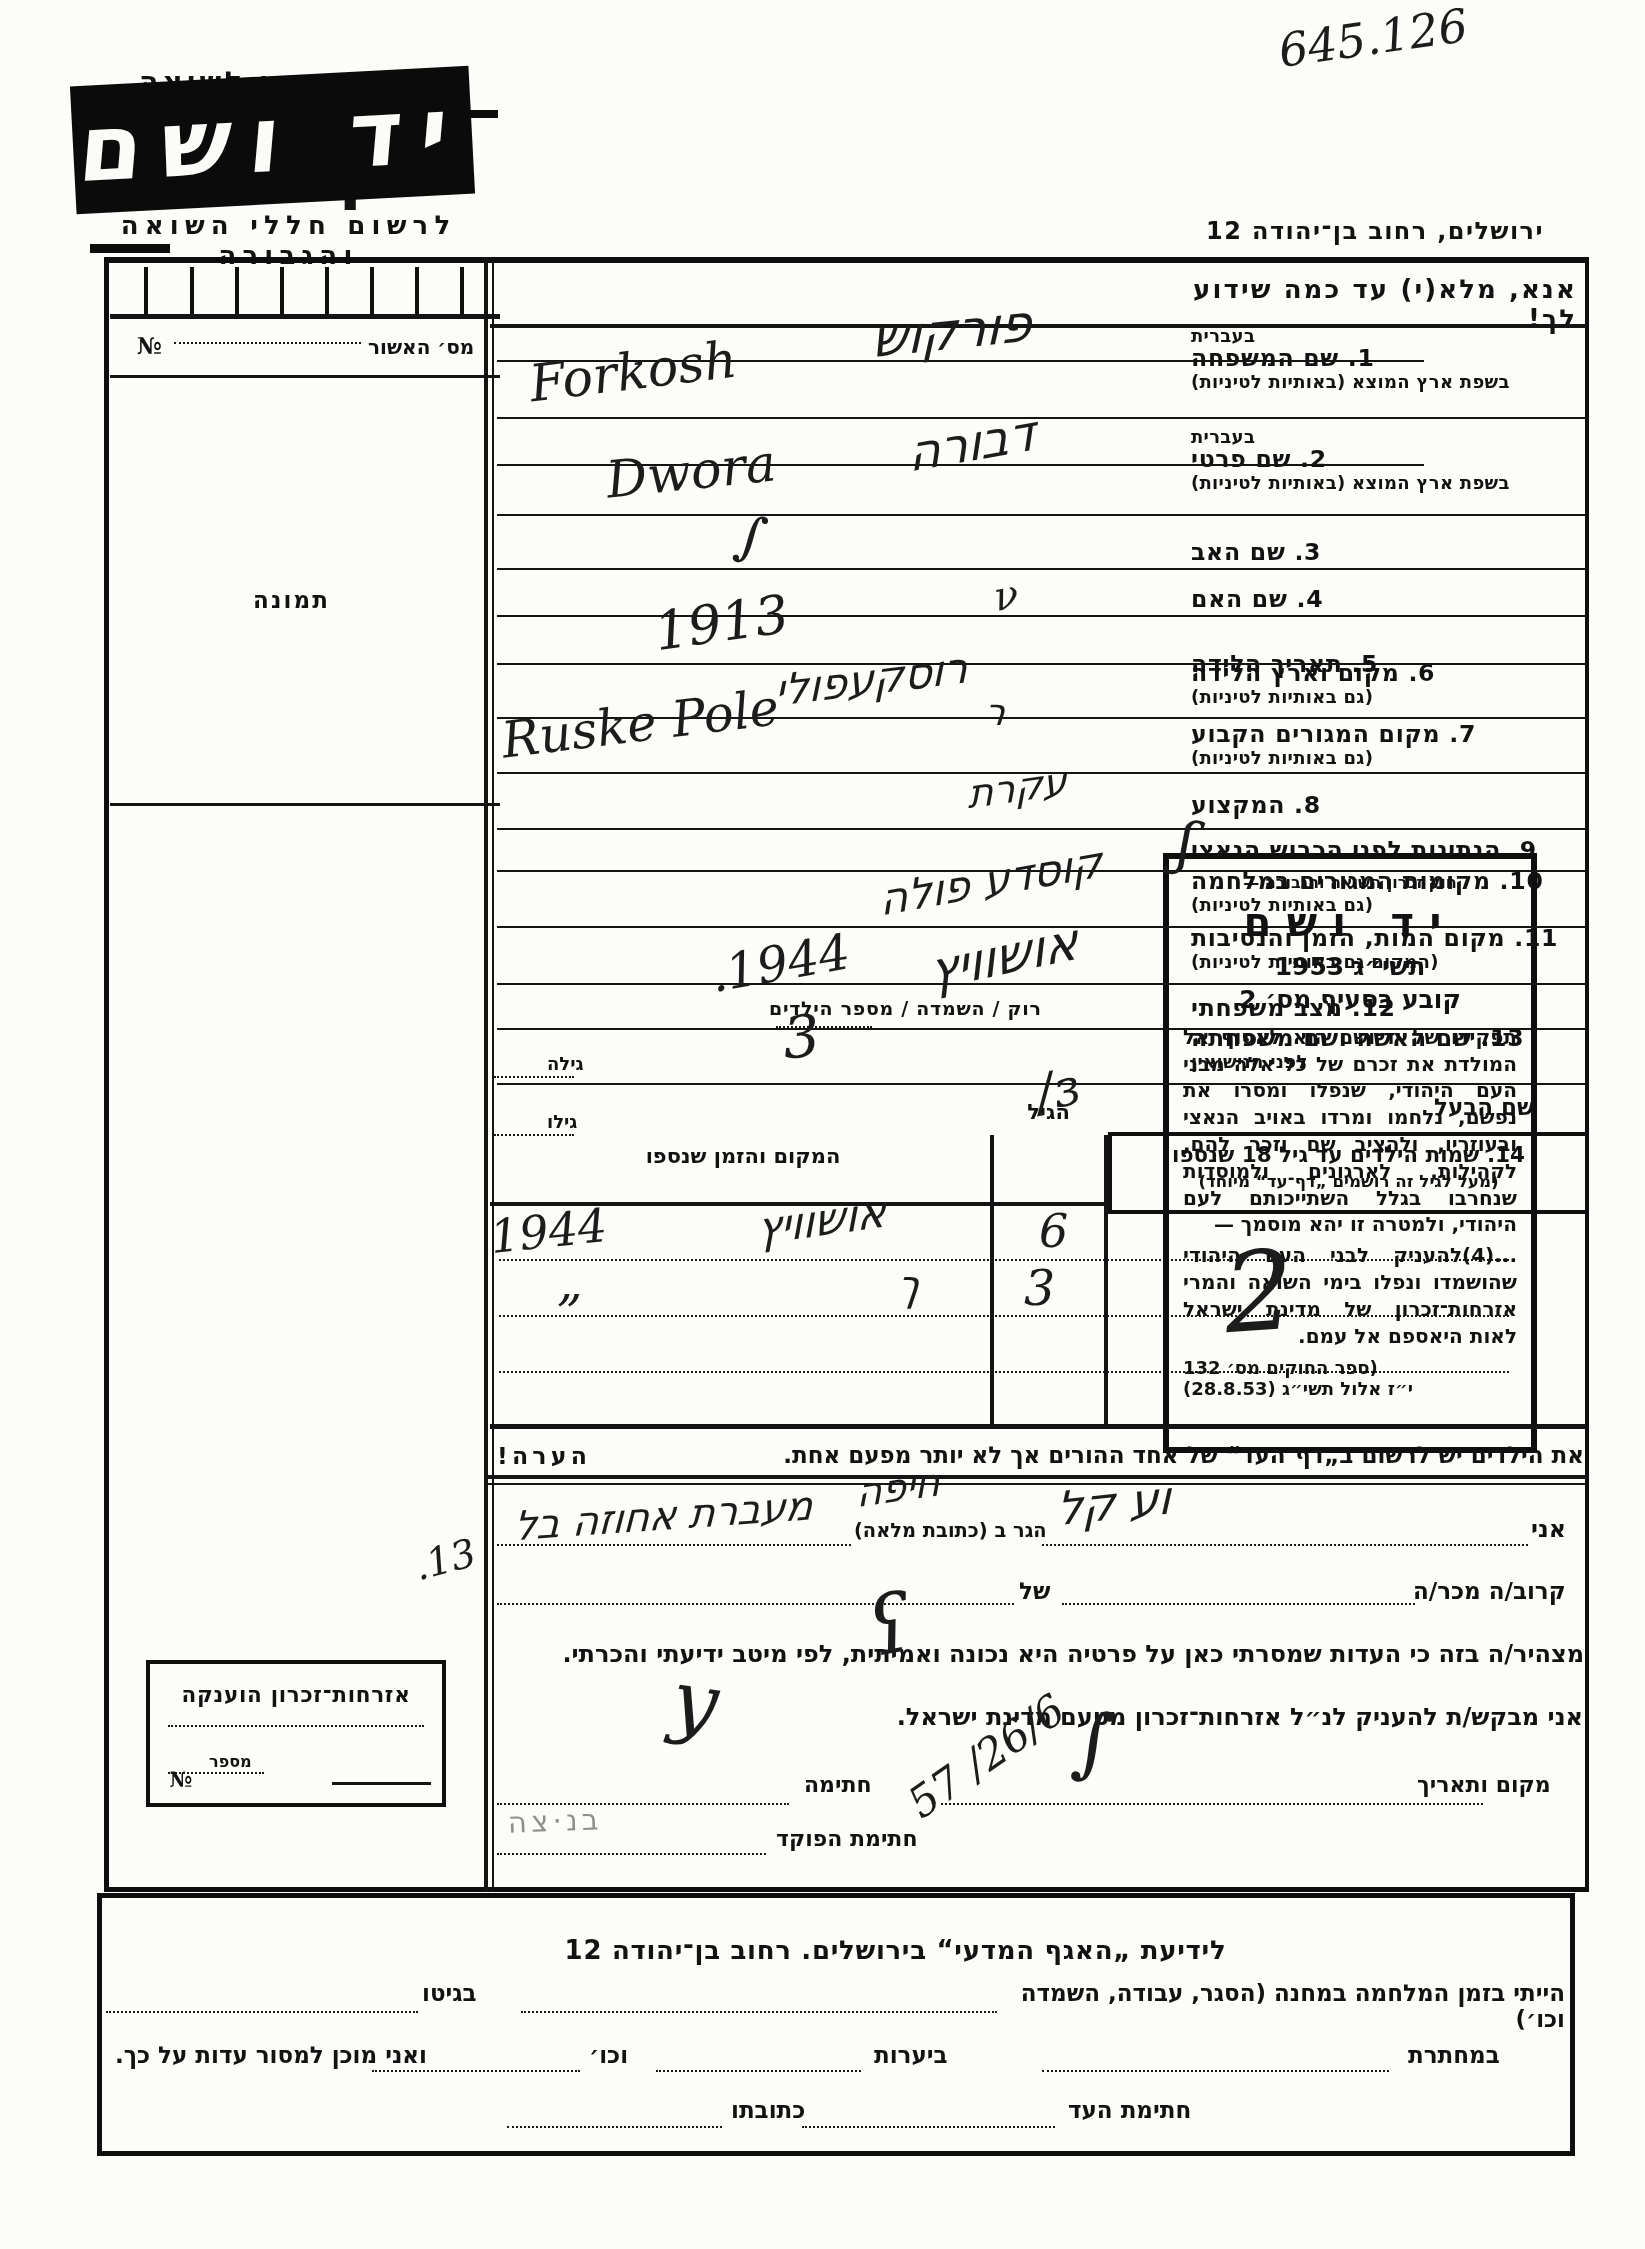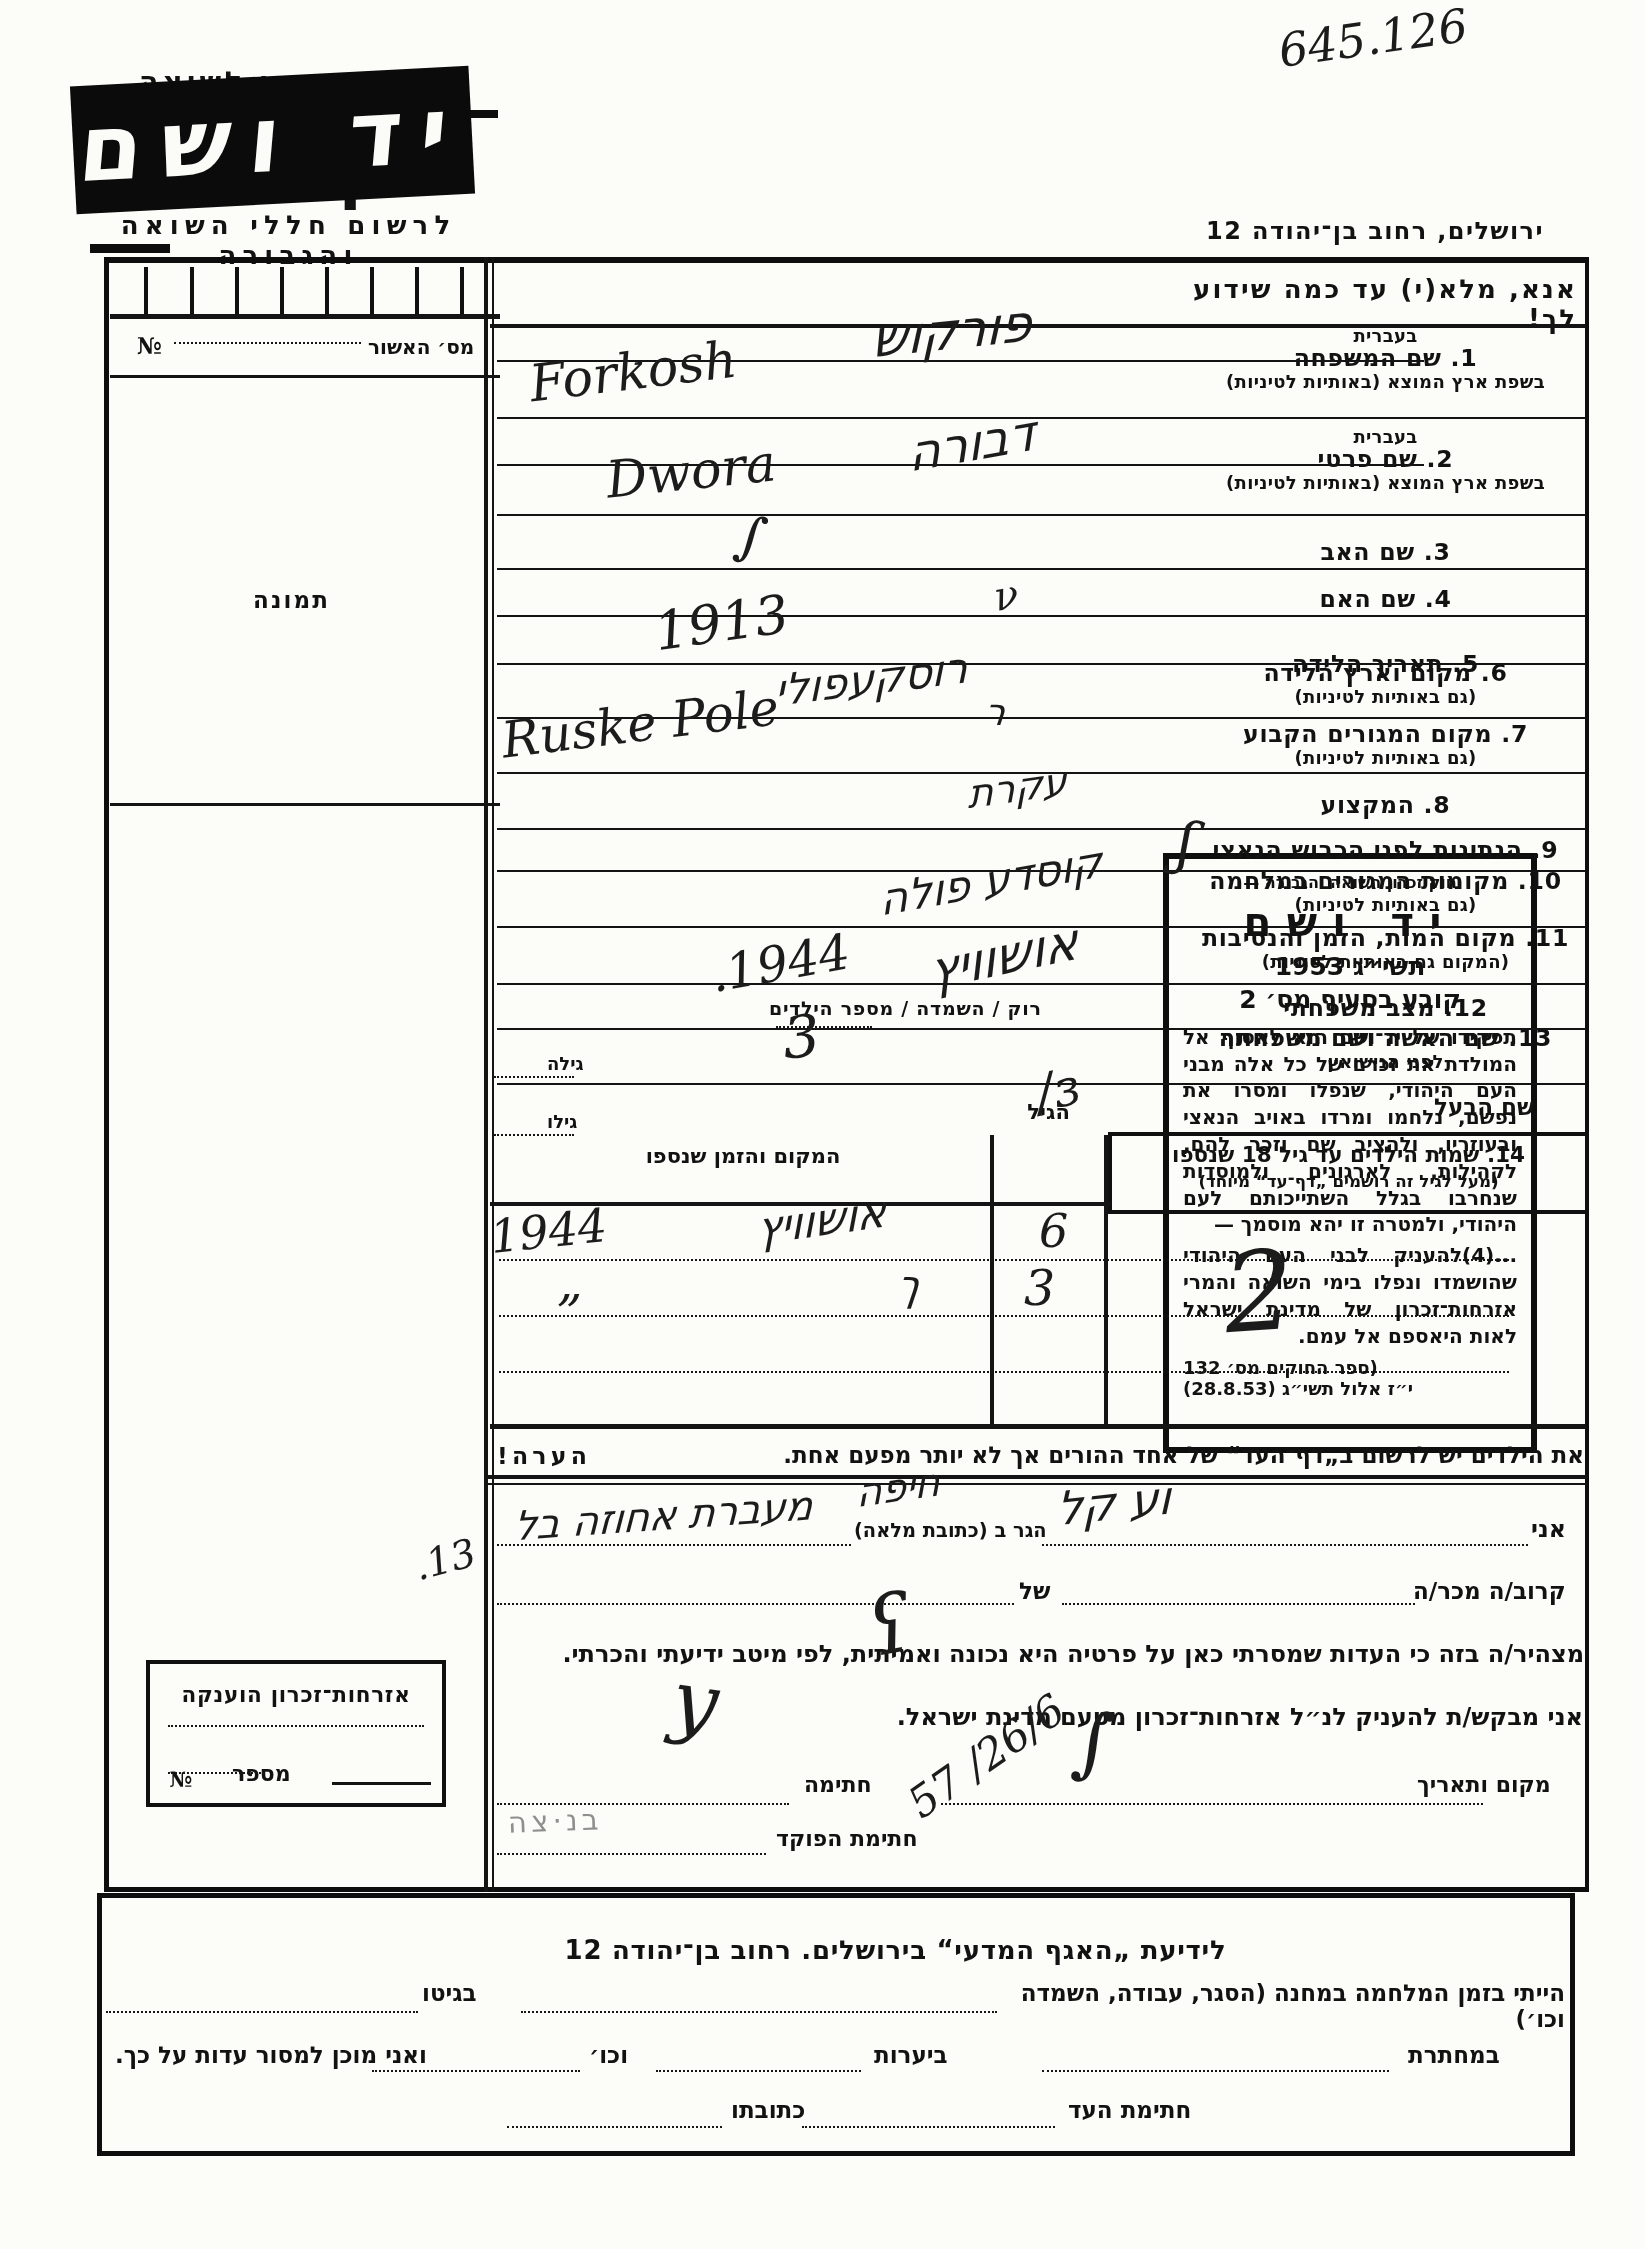--- a/index.html
+++ b/index.html
@@ -7,21 +7,21 @@
         font-family:"DejaVu Sans",sans-serif;direction:rtl;overflow:hidden;}
   .abs{position:absolute;}
   .b{font-weight:bold;}
   .ctr{text-align:center;}
   .rt{text-align:right;}
   .bar{background:#0d0d0d;}
   .rule{position:absolute;background:#141414;}
   .dot{position:absolute;border-bottom:2.8px dotted #161616;}
   .lbl-main{font-weight:bold;font-size:23.6px;letter-spacing:0.7px;line-height:1.1;}
   .lbl-sub{font-weight:bold;font-size:18px;letter-spacing:0.3px;line-height:1.1;}
-  .field{position:absolute;right:66px;width:389px;text-align:center;}
+  .field{position:absolute;right:66px;width:389px;text-align:left;}
   .hw{position:absolute;color:#1c1c1c;white-space:nowrap;line-height:1;}
   .hw.lat{font-family:"DejaVu Serif",serif;font-style:italic;}
   .hw.heb{font-family:"DejaVu Sans",sans-serif;transform-origin:right top;font-style:italic;}
   .hw.mark{font-family:"DejaVu Serif",serif;font-style:italic;}
   .hw.stamp{color:#6b6b6b;opacity:.75;letter-spacing:4.2px;}
   .tick{position:absolute;width:3.5px;background:#101010;}
   #logo{position:absolute;left:73px;top:76px;width:399px;height:128px;background:#0b0b0b;
         transform:rotate(-3deg);display:flex;align-items:center;justify-content:center;}
   #logo span{color:#fbfbf8;font-weight:bold;font-size:92px;letter-spacing:18px;transform:skewX(-8deg);line-height:1;}
   #sidebar{position:absolute;left:1163px;top:853px;width:374px;height:600px;border:6.2px solid #0e0e0e;
@@ -164,21 +164,21 @@
   <div class="abs b" style="left:1413px;top:1578px;font-size:23px;">קרוב/ה מכר/ה</div>
   <div class="abs b" style="left:1019px;top:1578px;font-size:23px;">של</div>
   <div class="abs rt b" style="left:497px;top:1640px;width:1087px;font-size:24px;">מצהיר/ה בזה כי העדות שמסרתי כאן על פרטיה היא נכונה ואמיתית, לפי מיטב ידיעתי והכרתי.</div>
   <div class="abs rt b" style="left:750px;top:1703px;width:833px;font-size:24px;">אני מבקש/ת להעניק לנ״ל אזרחות־זכרון מטעם מדינת ישראל.</div>
   <div class="abs b" style="left:1417px;top:1772px;font-size:22px;">מקום ותאריך</div>
   <div class="abs b" style="left:804px;top:1772px;font-size:22px;">חתימה</div>
   <div class="abs b" style="left:776px;top:1826px;font-size:22px;">חתימת הפוקד</div>
 
   <div id="citz">
     <div class="ctr b" style="font-size:21.5px;margin-top:18px;letter-spacing:0.7px;">אזרחות־זכרון הוענקה</div>
-    <div class="abs b" style="left:59px;top:97px;font-size:22px;margin-left:23px;">מספר</div>
+    <div class="abs b" style="left:59px;top:88px;font-size:16px;">מספר</div>
     <div class="abs b" style="left:19.4px;top:103px;font-size:21px;font-family:'DejaVu Serif',serif;">№</div>
   </div>
   <div class="dot" style="left:168px;top:1725px;width:256px;"></div>
   <div class="dot" style="left:168px;top:1772px;width:96px;"></div>
   <div class="rule" style="left:332px;top:1782px;width:99px;height:2.8px;"></div>
 
   <div id="botbox"></div>
   <div class="abs ctr b" style="left:444px;top:1935px;width:903px;font-size:26px;letter-spacing:0.7px;">לידיעת „האגף המדעי“ בירושלים.  רחוב בן־יהודה 12</div>
   <div class="abs b" style="left:1003px;top:1980px;width:562px;text-align:right;font-size:23px;">הייתי בזמן המלחמה במחנה (הסגר, עבודה, השמדה וכו׳)</div>
   <div class="abs b" style="left:422px;top:1980px;font-size:23px;">בגיטו</div>

